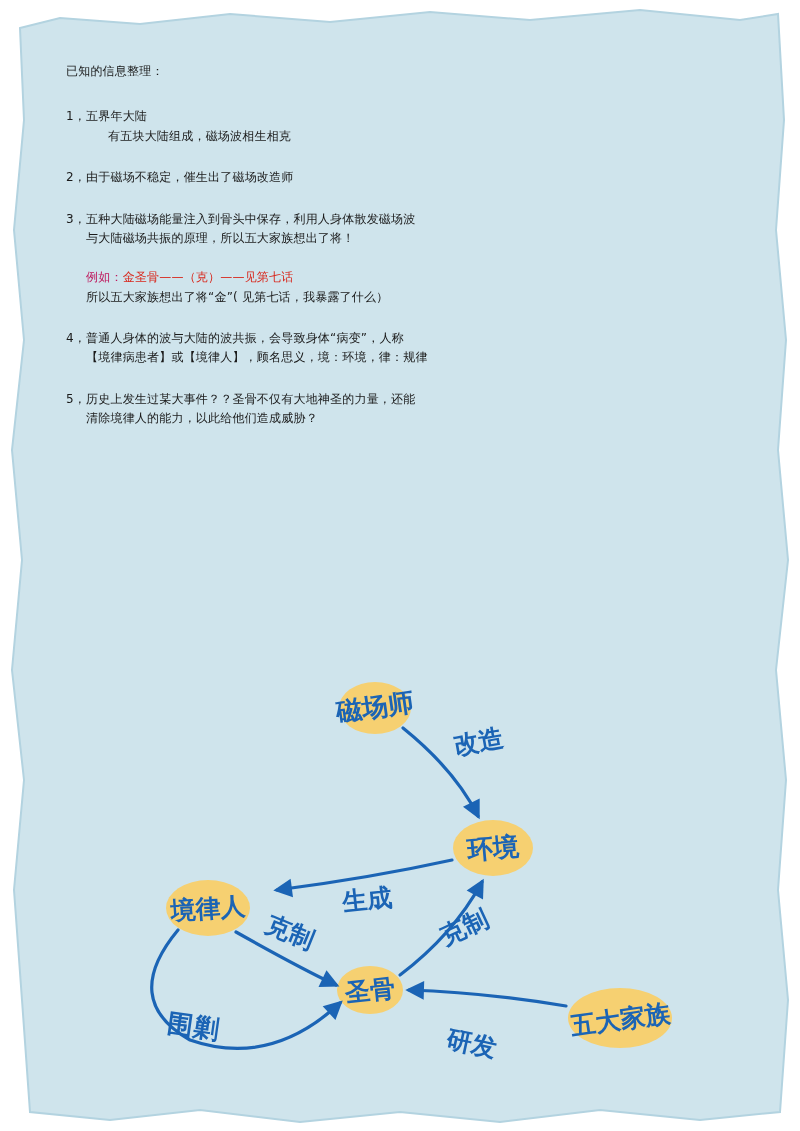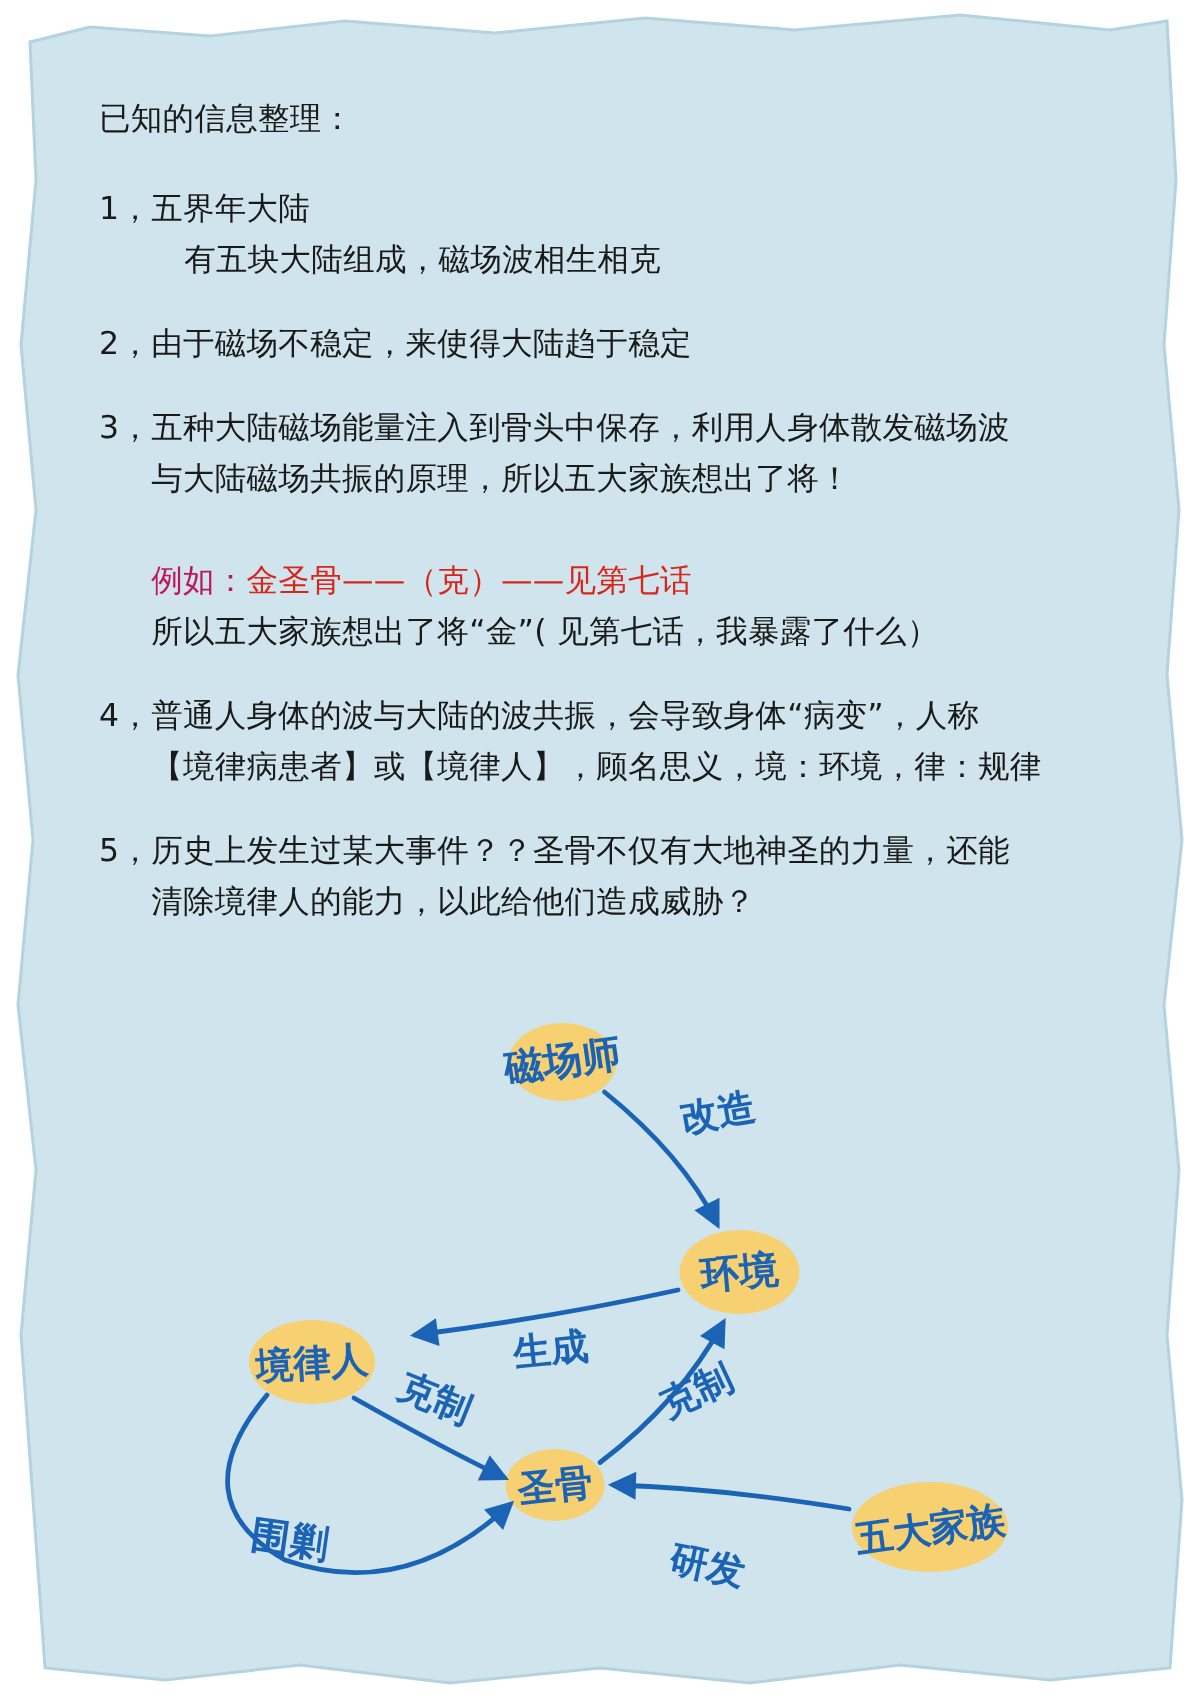--- a/index.html
+++ b/index.html
@@ -34,21 +34,21 @@
     left: 0; top: 0;
     width: 800px;
     height: 1131px;
   }
   .text-block {
     position: absolute;
     left: 66px;
     top: 62px;
     width: 680px;
     color: #1a1a1a;
-    font-size: 21px;
+    font-size: 12px;
     line-height: 1.62;
     letter-spacing: 0.2px;
   }
   .para {
     margin-bottom: 22px;
     display: flex;
     align-items: flex-start;
   }
   .para .num {
     flex: 0 0 auto;
@@ -123,21 +123,21 @@
         <span class="num">1，</span>
         <span class="body">
           <span class="line">五界年大陆</span>
           <span class="indent-line">有五块大陆组成，磁场波相生相克</span>
         </span>
       </div>
 
       <div class="para">
         <span class="num">2，</span>
         <span class="body">
-          <span class="line">由于磁场不稳定，来使得大陆趋于稳定</span>
+          <span class="line">由于磁场不稳定，催生出了磁场改造师</span>
         </span>
       </div>
 
       <div class="para">
         <span class="num">3，</span>
         <span class="body">
           <span class="line">五种大陆磁场能量注入到骨头中保存，利用人身体散发磁场波</span>
           <span class="line">与大陆磁场共振的原理，所以五大家族想出了将！</span>
           <span class="example">
             <span class="line"><span class="blk">例如：</span><span class="red">金圣骨——（克）——见第七话</span></span>

